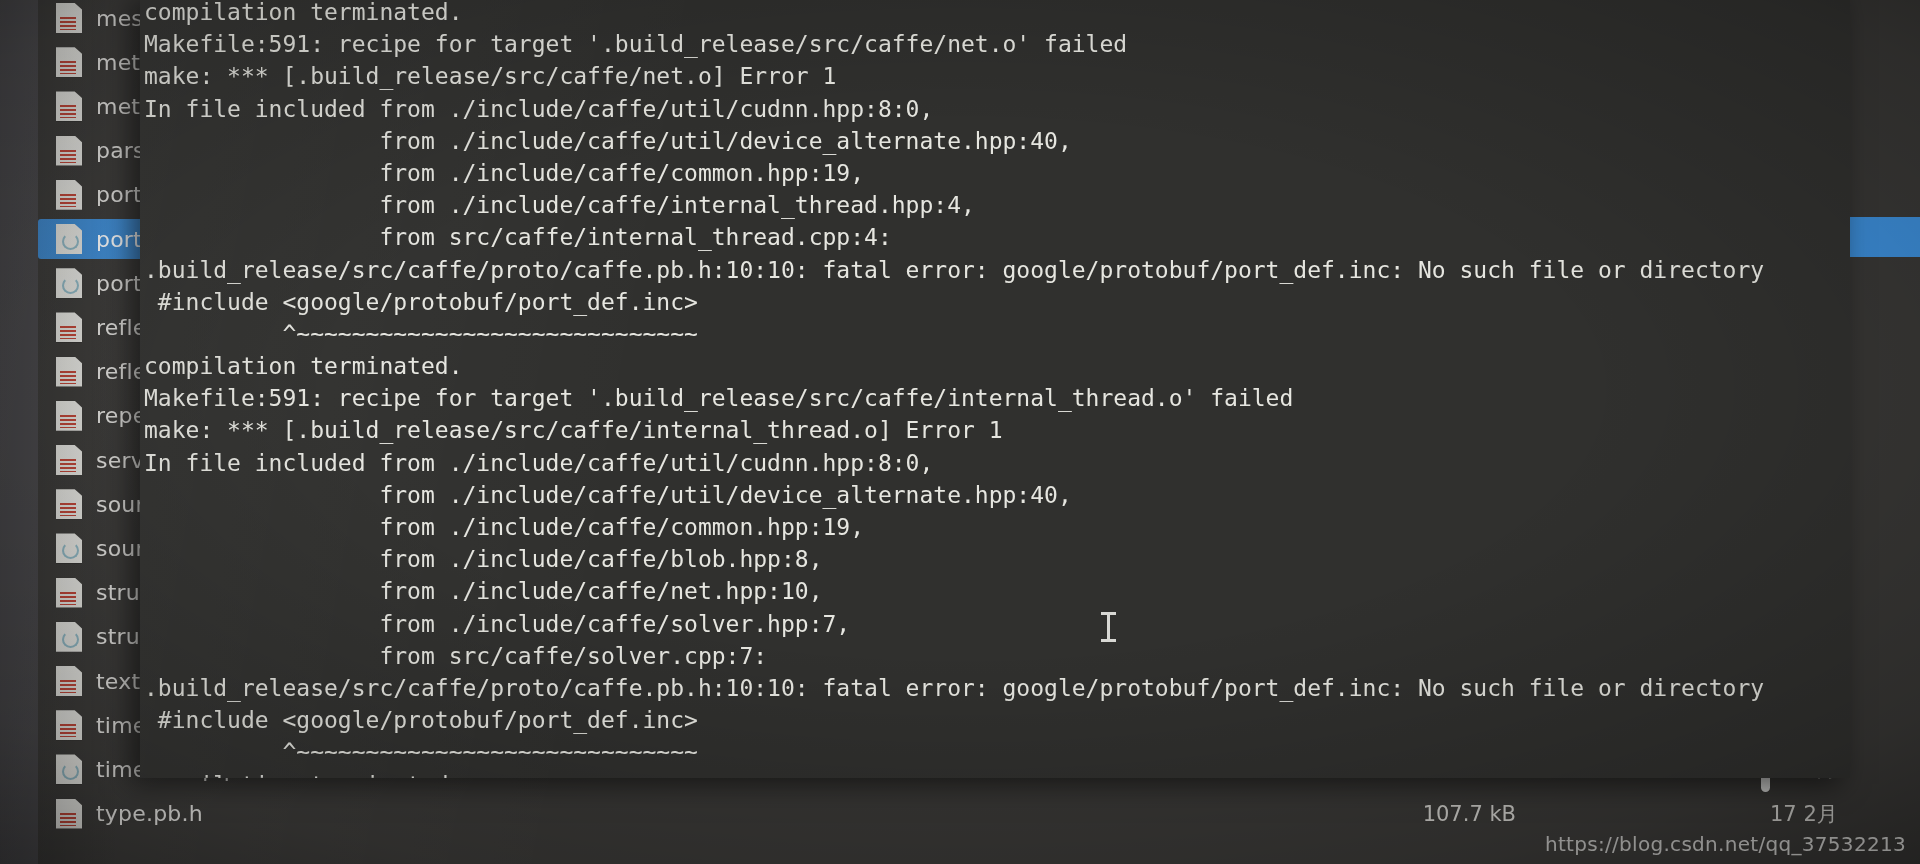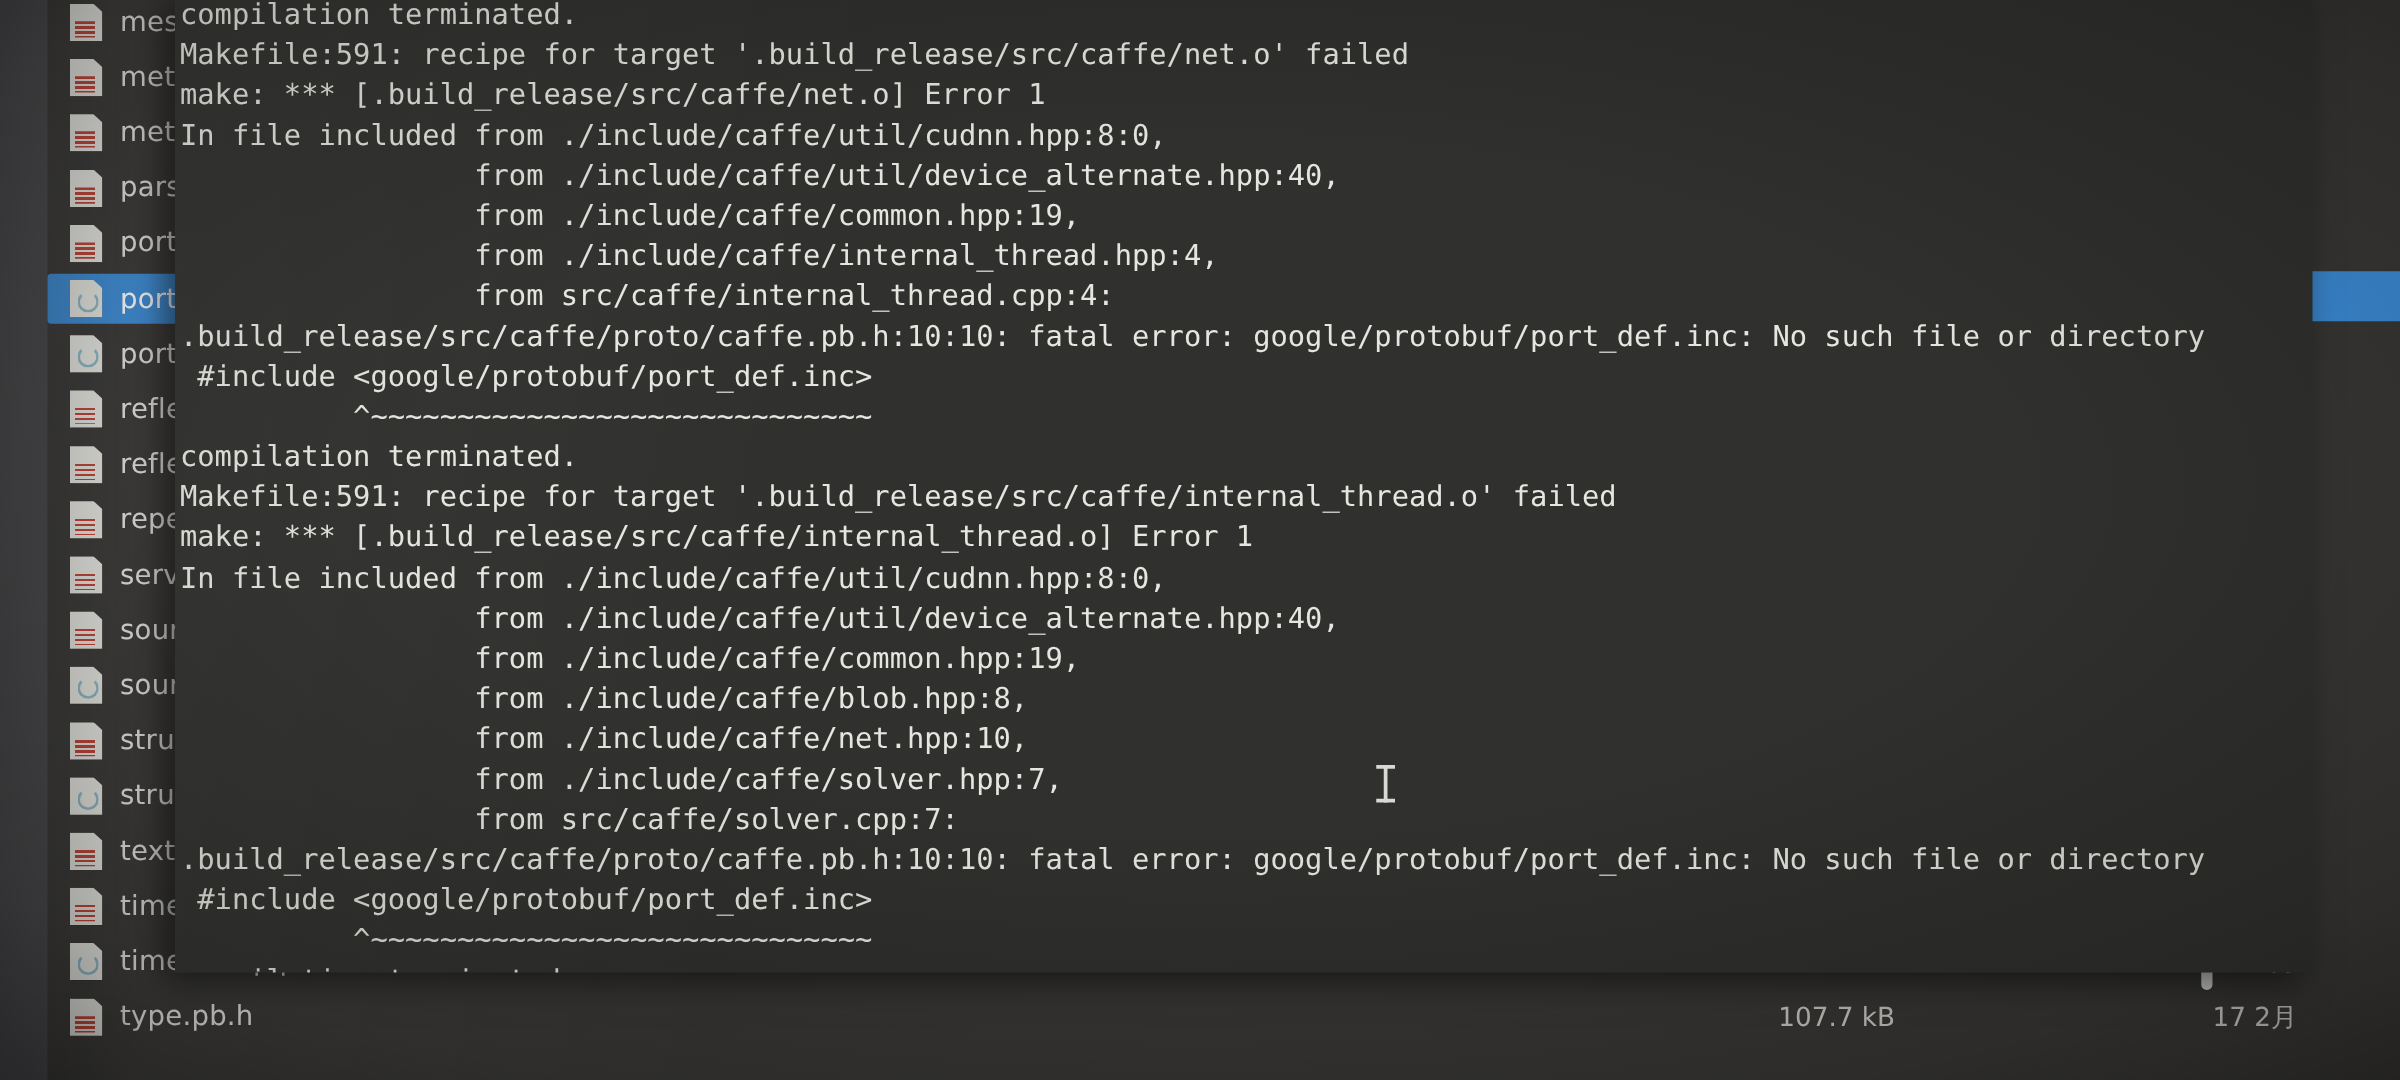--- a/index.html
+++ b/index.html
@@ -319,13 +319,14 @@
         <div class="tline">compilation terminated.</div>
       </div>
   </div>
 
   <div id="ibeam"></div>
 
   <div id="skew"></div>
   <div id="glare"></div>
   <div id="vignette"></div>
 
+  <div id="watermark">https://blog.csdn.net/qq_37532213</div>
 </div>
 
 </body></html>

